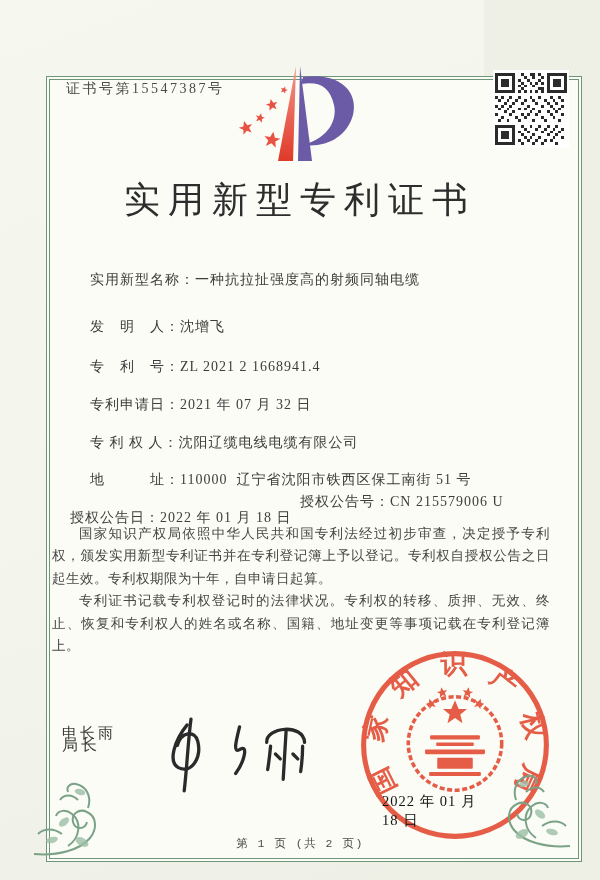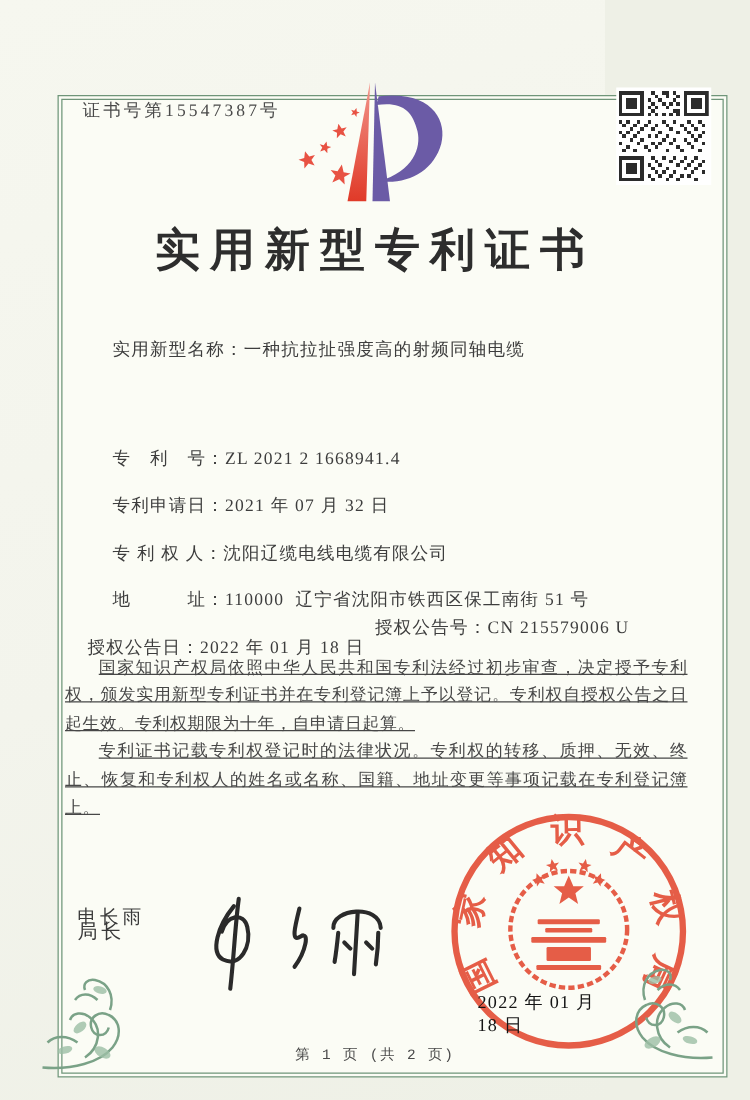--- a/index.html
+++ b/index.html
@@ -19,35 +19,35 @@
     background:#fbfcf5;
   }
   .cert-number{
     position:absolute;left:66px;top:80px;
     font-size:14px;color:#4a4a4a;letter-spacing:2.5px;
   }
   .logo{position:absolute;left:233px;top:60px;}
   .qr{position:absolute;left:493px;top:70px;background:#fff;padding:2px;}
   .title{
     position:absolute;left:0;top:176px;width:600px;text-align:center;
-    font-size:36px;color:#2d2d2d;letter-spacing:8px;font-weight:700;
+    font-size:36px;color:#2d2d2d;letter-spacing:8px;font-weight:400;
   }
   .field-row{
     position:absolute;left:52px;width:500px;
     font-size:14px;color:#3d3d3d;letter-spacing:1px;white-space:pre;
   }
   .field-label{color:#3d3d3d;margin-left:20px;}
   .field-value{color:#3d3d3d;}
   .grant-col2{position:absolute;left:248px;top:0;}
   .paragraphs{
     position:absolute;left:52px;top:523px;width:498px;
     font-size:13.5px;line-height:1.66;color:#474747;
     text-align:justify;
   }
-  .paragraphs p{margin:0;text-indent:2em;letter-spacing:0.5px;text-decoration:underline;}
+  .paragraphs p{margin:0;text-indent:2em;letter-spacing:0.5px;}
   .sig-title{
     position:absolute;left:62px;top:735px;
     font-size:16px;color:#3a3a3a;letter-spacing:3px;font-family:Liberation Mono, monospace;
   }
   .sig-name{
     position:absolute;left:62px;top:724px;
     font-size:15px;color:#3a3a3a;letter-spacing:3px;
   }
   .signature-svg{position:absolute;left:158px;top:710px;}
   .seal{position:absolute;left:356px;top:646px;mix-blend-mode:multiply;opacity:.92;}
@@ -101,20 +101,23 @@
       <path d="M9,0h1v1h-1z M12,0h2v1h-2z M15,0h1v1h-1z M10,1h1v1h-1z M13,1h1v1h-1z M16,1h1v1h-1z M8,2h1v1h-1z M11,2h1v1h-1z M15,2h1v1h-1z M9,3h1v1h-1z M12,3h1v1h-1z M14,3h1v1h-1z M16,3h1v1h-1z M8,4h1v1h-1z M10,4h1v1h-1z M13,4h1v1h-1z M9,5h1v1h-1z M15,5h2v1h-2z M8,6h1v1h-1z M10,6h1v1h-1z M12,6h1v1h-1z M14,6h1v1h-1z M16,6h1v1h-1z"></path>
       <path d="M0,8h1v1h-1z M2,8h1v1h-1z M5,8h1v1h-1z M8,8h1v1h-1z M12,8h1v1h-1z M15,8h1v1h-1z M19,8h1v1h-1z M22,8h1v1h-1z M1,9h1v1h-1z M4,9h1v1h-1z M7,9h1v1h-1z M10,9h1v1h-1z M13,9h1v1h-1z M17,9h1v1h-1z M20,9h1v1h-1z M23,9h1v1h-1z M3,10h1v1h-1z M6,10h1v1h-1z M9,10h1v1h-1z M14,10h1v1h-1z M18,10h1v1h-1z M21,10h1v1h-1z M0,11h1v1h-1z M2,11h1v1h-1z M5,11h1v1h-1z M11,11h1v1h-1z M16,11h1v1h-1z M19,11h1v1h-1z M23,11h1v1h-1z M1,12h1v1h-1z M4,12h1v1h-1z M8,12h1v1h-1z M10,12h1v1h-1z M13,12h1v1h-1z M20,12h1v1h-1z M22,12h1v1h-1z M3,13h1v1h-1z M6,13h1v1h-1z M12,13h1v1h-1z M15,13h1v1h-1z M18,13h1v1h-1z M21,13h1v1h-1z M0,14h1v1h-1z M5,14h1v1h-1z M9,14h1v1h-1z M11,14h1v1h-1z M14,14h1v1h-1z M19,14h1v1h-1z M23,14h1v1h-1z M2,15h1v1h-1z M7,15h1v1h-1z M10,15h1v1h-1z M16,15h1v1h-1z M20,15h1v1h-1z M1,16h1v1h-1z M4,16h1v1h-1z M8,16h1v1h-1z M13,16h1v1h-1z M17,16h1v1h-1z M22,16h1v1h-1z"></path>
       <path d="M9,18h1v1h-1z M12,18h1v1h-1z M15,18h1v1h-1z M18,18h1v1h-1z M21,18h1v1h-1z M10,19h1v1h-1z M14,19h1v1h-1z M17,19h1v1h-1z M20,19h1v1h-1z M23,19h1v1h-1z M8,20h1v1h-1z M11,20h1v1h-1z M16,20h1v1h-1z M19,20h1v1h-1z M22,20h1v1h-1z M9,21h1v1h-1z M13,21h1v1h-1z M18,21h1v1h-1z M21,21h1v1h-1z M10,22h1v1h-1z M12,22h1v1h-1z M15,22h1v1h-1z M20,22h1v1h-1z M23,22h1v1h-1z M8,23h1v1h-1z M11,23h1v1h-1z M14,23h1v1h-1z M17,23h1v1h-1z M19,23h1v1h-1z M9,24h1v1h-1z M13,24h1v1h-1z M16,24h1v1h-1z M21,24h1v1h-1z"></path>
     </g>
   </svg>
 
   <div class="title">实用新型专利证书</div>
 
   <div class="field-row" style="top:255px">
     <span class="field-label">实用新型名称：</span><span class="field-value">一种抗拉扯强度高的射频同轴电缆</span>
+  </div>
+  <div class="field-row" style="top:302px">
+    <span class="field-label">发　明　人：</span><span class="field-value">沈增飞</span>
   </div>
   <div class="field-row" style="top:342px">
     <span class="field-label">专　利　号：</span><span class="field-value">ZL 2021 2 1668941.4</span>
   </div>
   <div class="field-row" style="top:380px">
     <span class="field-label">专利申请日：</span><span class="field-value">2021 年 07 月 32 日</span>
   </div>
   <div class="field-row" style="top:418px">
     <span class="field-label">专 利 权 人：</span><span class="field-value">沈阳辽缆电线电缆有限公司</span>
   </div>

